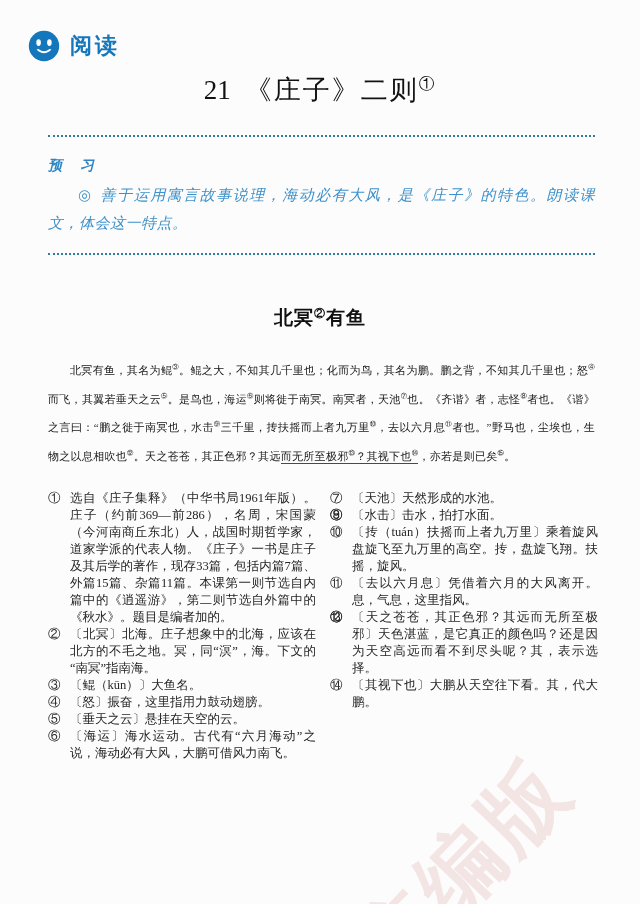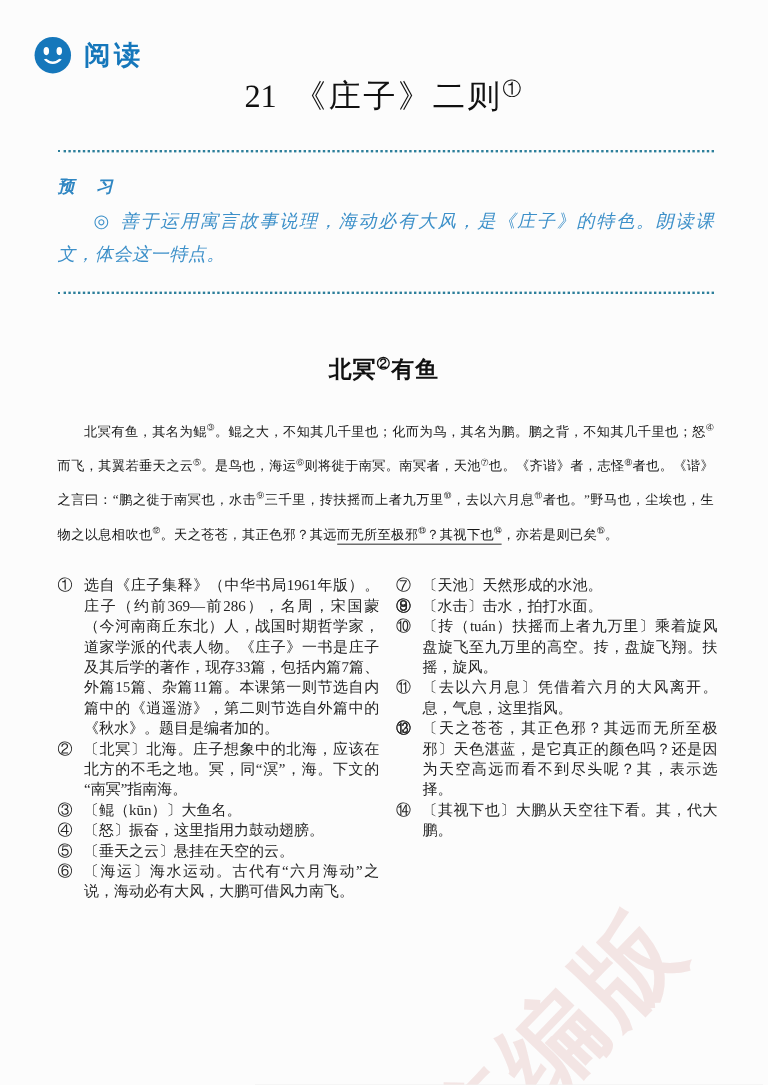--- a/index.html
+++ b/index.html
@@ -18,21 +18,21 @@
   }
   
   .band{display:flex;align-items:center;gap:10px;margin:30px 0 0 28px;}
   .smiley{width:32px;height:32px;display:inline-block;}
   .band-label{
     font-family:Liberation Serif, serif;
     font-size:22px;font-weight:bold;color:var(--accent-blue);letter-spacing:3px;
   }
   
   .title{
-    text-align:center;font-size:27px;font-weight:normal;
+    text-align:center;margin-top:10px;font-size:27px;font-weight:normal;
     letter-spacing:2px;color:#111;
   }
   .title .num{margin-right:14px;letter-spacing:0;}
   sup.fn{font-size:0.58em;vertical-align:super;line-height:0;}
   
   .dotted{margin:0 45px 0 48px;border-top:2px dotted var(--dotted);height:0;}
   .dotted.top{margin-top:27px;}
   .dotted.bottom{margin-top:16px;}
   
   .preview{margin:20px 45px 0 48px;color:var(--preview-blue);}

